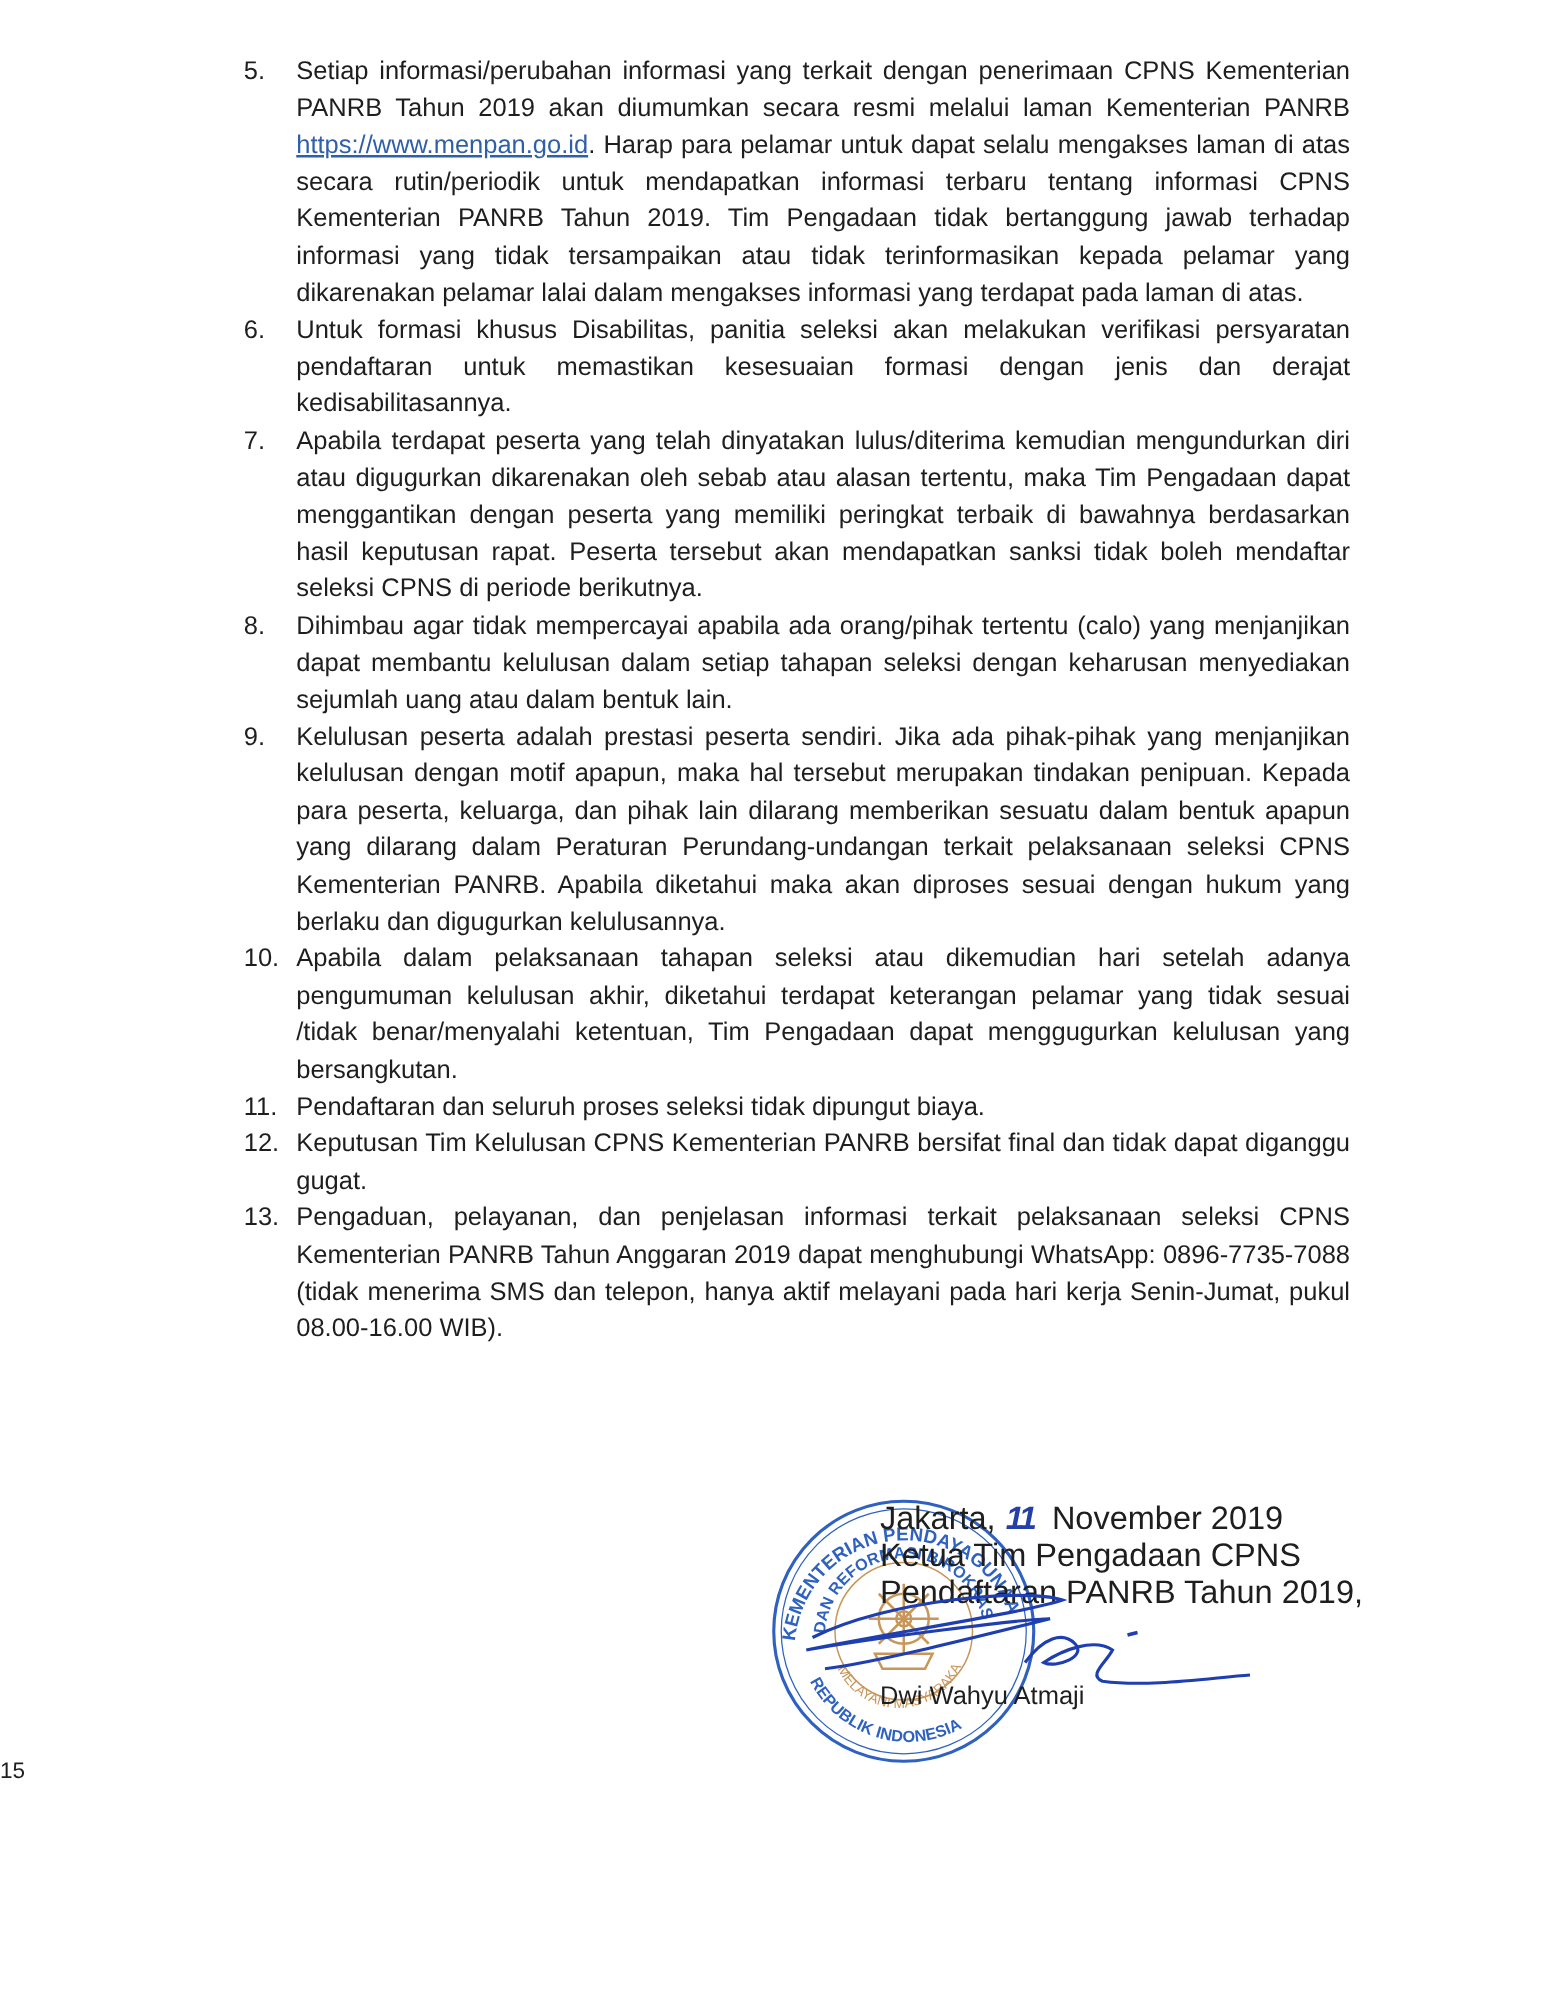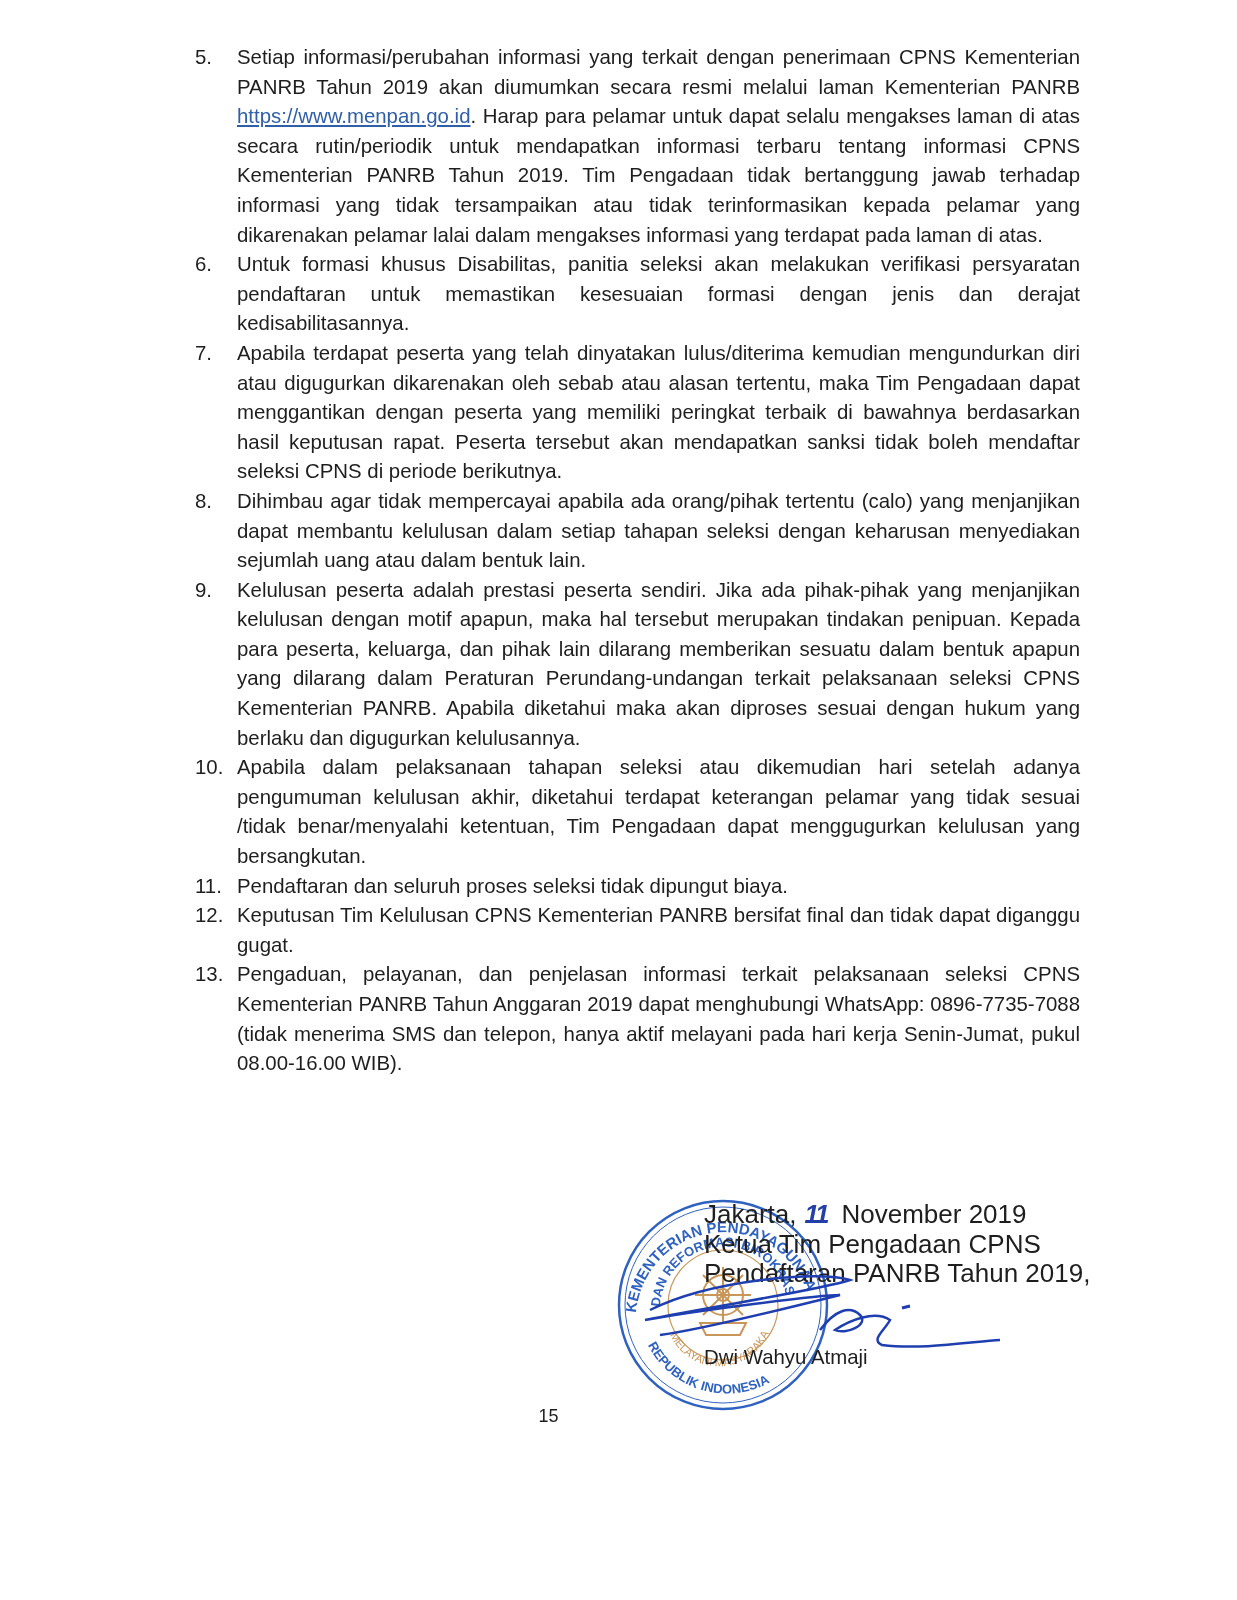--- a/index.html
+++ b/index.html
@@ -9,21 +9,21 @@
   .item { display:flex; font-size:20.4px; line-height:29.6px; }
   .num { width:42px; flex:0 0 42px; text-align:left; }
   .txt { flex:1; text-align:justify; text-align-last:left; }
   .link { color:#2f5fa8; text-decoration:underline; }
   .bold { font-weight:normal; }
   .sign { position:absolute; left:704px; top:1200px; font-size:26px; line-height:29.6px; }
   .date-mark { color:#2440a8; font-style:italic; font-weight:bold; margin:0 14px 0 8px; letter-spacing:-2px; }
   .signer { position:absolute; left:704px; top:1346px; font-size:20.4px; font-weight:normal; }
   .stamp { position:absolute; left:608px; top:1195px; width:230px; height:220px; }
   .signature { position:absolute; left:620px; top:1250px; width:400px; height:120px; }
-  .page-num { position:absolute; left:0; width:1049px; top:1406px; text-align:center; font-size:18px;padding-left:24px; }
+  .page-num { position:absolute; left:0; width:1049px; top:1406px; text-align:left; font-size:18px; }
 </style>
 </head>
 <body>
 
 <ol class="list">
   <li class="item">
     <span class="num">5.</span>
     <span class="txt"><span>Setiap informasi/perubahan informasi yang terkait dengan penerimaan CPNS Kementerian PANRB Tahun 2019 akan diumumkan secara resmi melalui laman Kementerian PANRB </span><a class="link">https://www.menpan.go.id</a><span>. Harap para pelamar untuk dapat selalu mengakses laman di atas secara rutin/periodik untuk mendapatkan informasi terbaru tentang informasi CPNS Kementerian PANRB Tahun 2019. Tim Pengadaan tidak bertanggung jawab terhadap informasi yang tidak tersampaikan atau tidak terinformasikan kepada pelamar yang dikarenakan pelamar lalai dalam mengakses informasi yang terdapat pada laman di atas.</span></span>
   </li>
   <li class="item">

